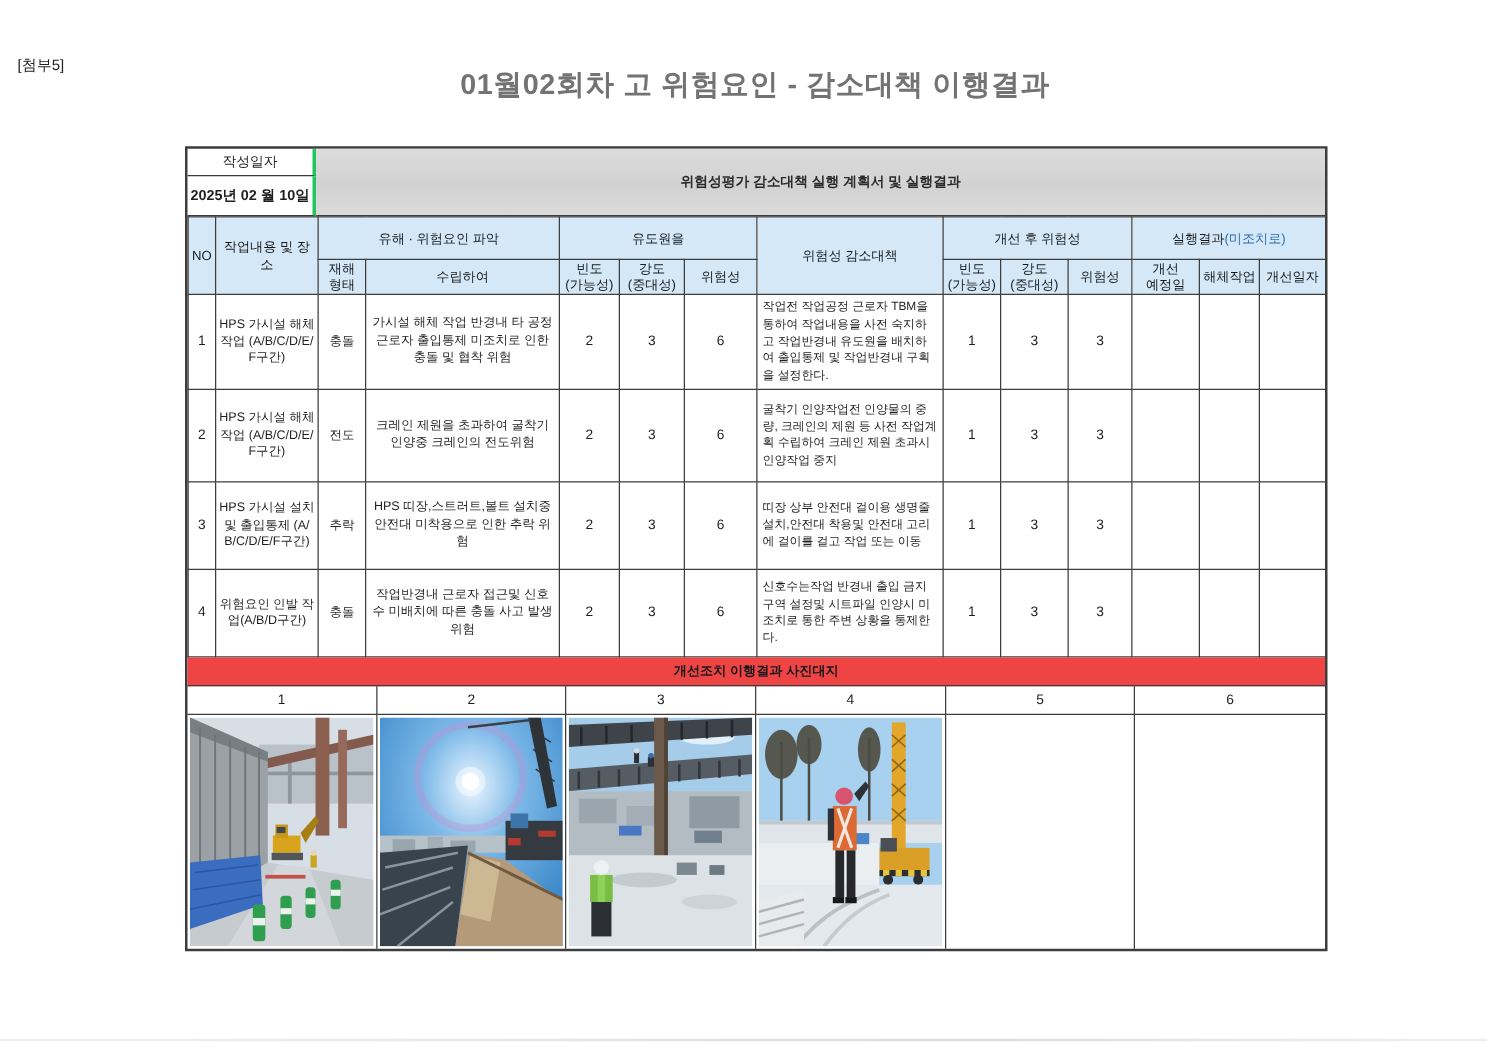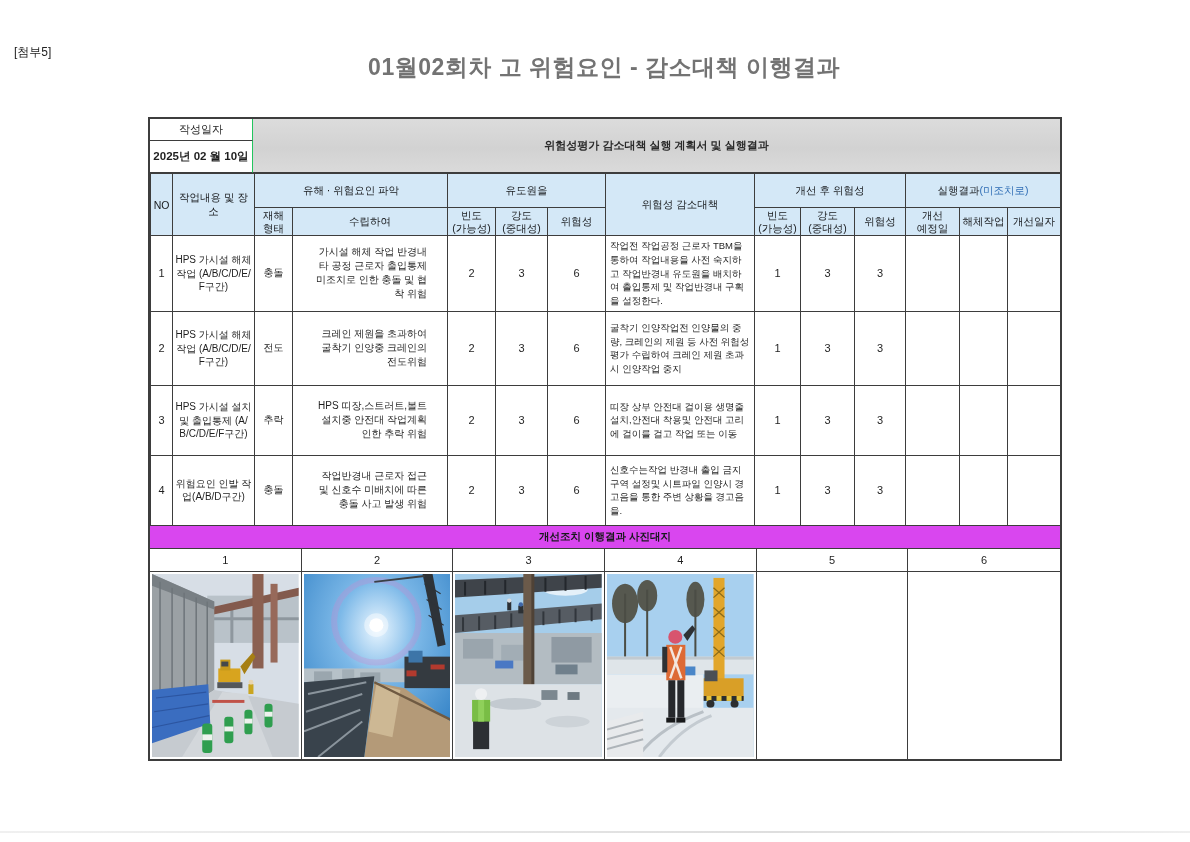--- a/index.html
+++ b/index.html
@@ -4,41 +4,41 @@
 <style>
   html,body{margin:0;padding:0;}
   body{width:1190px;height:842px;position:relative;background:#ffffff;
        font-family:"Liberation Sans","DejaVu Sans",sans-serif;color:#1f1f1f;overflow:hidden;}
   .attachment{position:absolute;left:14px;top:8px;font-size:12px;color:#222;margin-top:36px;}
   .title{position:absolute;left:148px;top:52px;width:912px;text-align:center;
          font-size:23px;font-weight:bold;color:#737373;letter-spacing:.5px;}
   .doc{position:absolute;left:148px;top:117px;width:910px;border:2px solid #3d3d3d;background:#fff;}
   
   .sec-a{display:grid;grid-template-columns:103px 1fr;grid-template-rows:22px 32px;}
-  .cell-a{border-right:1px solid #22c55e;border-bottom:1px solid #3d3d3d;
+  .cell-a{border-right:3px solid #22c55e;border-bottom:1px solid #3d3d3d;
           display:flex;align-items:center;justify-content:center;box-sizing:border-box;}
   .cell-label{grid-column:1;grid-row:1;font-size:11px;}
   .cell-date{grid-column:1;grid-row:2;font-size:11.5px;font-weight:bold;}
   .cell-plan{grid-column:2;grid-row:1/span 2;border-right:none;
              background:linear-gradient(180deg,#dcdcdc,#d2d2d2 55%,#dadada);
              font-size:11px;font-weight:bold;color:#2a2a2a;}
   
   table.main{width:100%;border-collapse:collapse;table-layout:fixed;}
   table.main th,table.main td{border:1px solid #3d3d3d;box-sizing:border-box;overflow:hidden;}
   table.main th{background:#d4e8f7;font-weight:normal;font-size:10.5px;padding:1px;color:#17191c;}
   .pre{white-space:pre-line;line-height:1.15;}
   .note-blue{color:#2f6db5;}
   tbody td{font-size:10px;vertical-align:middle;}
   td.ctr{text-align:center;}
-  td.lft{text-align:right;padding:3px 20px;line-height:1.4;word-break:break-all;}
+  td.lft{text-align:center;padding:3px 4px;line-height:1.4;word-break:break-all;}
   td.num{text-align:center;font-size:11px;}
   td.work{text-align:center;padding:2px;line-height:1.35;word-break:break-all;font-size:10px;}
   td.measure{text-align:left;padding:3px 4px;line-height:1.45;font-size:9.5px;word-break:break-all;}
   
-  .band{height:22px;background:#d946ef;border-bottom:1px solid #3d3d3d;
+  .band{height:22px;background:#ef4444;border-bottom:1px solid #3d3d3d;
         display:flex;align-items:center;justify-content:center;
         font-size:10.5px;font-weight:bold;color:#17191c;}
   .pgrid{display:grid;grid-template-columns:repeat(6,1fr);}
   .pnum{height:23px;border-right:1px solid #3d3d3d;border-bottom:1px solid #3d3d3d;
         text-align:center;font-size:11px;line-height:23px;box-sizing:border-box;}
   .pcell{height:187px;border-right:1px solid #3d3d3d;box-sizing:border-box;padding:2px;}
   .pnum:nth-child(6),.pcell:last-child{border-right:none;}
   .pcell svg{width:100%;height:100%;display:block;}
   .scanline{position:absolute;left:0;top:831px;width:1190px;height:2px;
             background:linear-gradient(to right,#f0f0f0,#dedede 65%,#efefef);}
@@ -124,53 +124,53 @@
         <td></td>
       </tr>
       <tr style="height:74px">
         <td class="num">2</td>
         <td class="work">HPS 가시설 해체 작업 (A/B/C/D/E/F구간)</td>
         <td class="ctr">전도</td>
         <td class="lft">크레인 제원을 초과하여 굴착기 인양중 크레인의 전도위험</td>
         <td class="num">2</td>
         <td class="num">3</td>
         <td class="num">6</td>
-        <td class="measure">굴착기 인양작업전 인양물의 중량, 크레인의 제원 등 사전 위험성평가 수립하여 크레인 제원 초과시 인양작업 중지</td>
+        <td class="measure">굴착기 인양작업전 인양물의 중량, 크레인의 제원 등 사전 작업계획 수립하여 크레인 제원 초과시 인양작업 중지</td>
         <td class="num">1</td>
         <td class="num">3</td>
         <td class="num">3</td>
         <td></td>
         <td></td>
         <td></td>
       </tr>
       <tr style="height:70px">
         <td class="num">3</td>
         <td class="work">HPS 가시설 설치 및 출입통제 (A/B/C/D/E/F구간)</td>
         <td class="ctr">추락</td>
-        <td class="lft">HPS 띠장,스트러트,볼트 설치중 안전대 작업계획 인한 추락 위험</td>
+        <td class="lft">HPS 띠장,스트러트,볼트 설치중 안전대 미착용으로 인한 추락 위험</td>
         <td class="num">2</td>
         <td class="num">3</td>
         <td class="num">6</td>
         <td class="measure">띠장 상부 안전대 걸이용 생명줄 설치,안전대 착용및 안전대 고리에 걸이를 걸고 작업 또는 이동</td>
         <td class="num">1</td>
         <td class="num">3</td>
         <td class="num">3</td>
         <td></td>
         <td></td>
         <td></td>
       </tr>
       <tr style="height:70px">
         <td class="num">4</td>
         <td class="work">위험요인 인발 작업(A/B/D구간)</td>
         <td class="ctr">충돌</td>
         <td class="lft">작업반경내 근로자 접근및 신호수 미배치에 따른 충돌 사고 발생 위험</td>
         <td class="num">2</td>
         <td class="num">3</td>
         <td class="num">6</td>
-        <td class="measure">신호수는작업 반경내 출입 금지 구역 설정및 시트파일 인양시 경고음을 통한 주변 상황을 경고음을.</td>
+        <td class="measure">신호수는작업 반경내 출입 금지 구역 설정및 시트파일 인양시 미조치로 통한 주변 상황을 통제한다.</td>
         <td class="num">1</td>
         <td class="num">3</td>
         <td class="num">3</td>
         <td></td>
         <td></td>
         <td></td>
       </tr>
     </tbody>
   </table>
 

